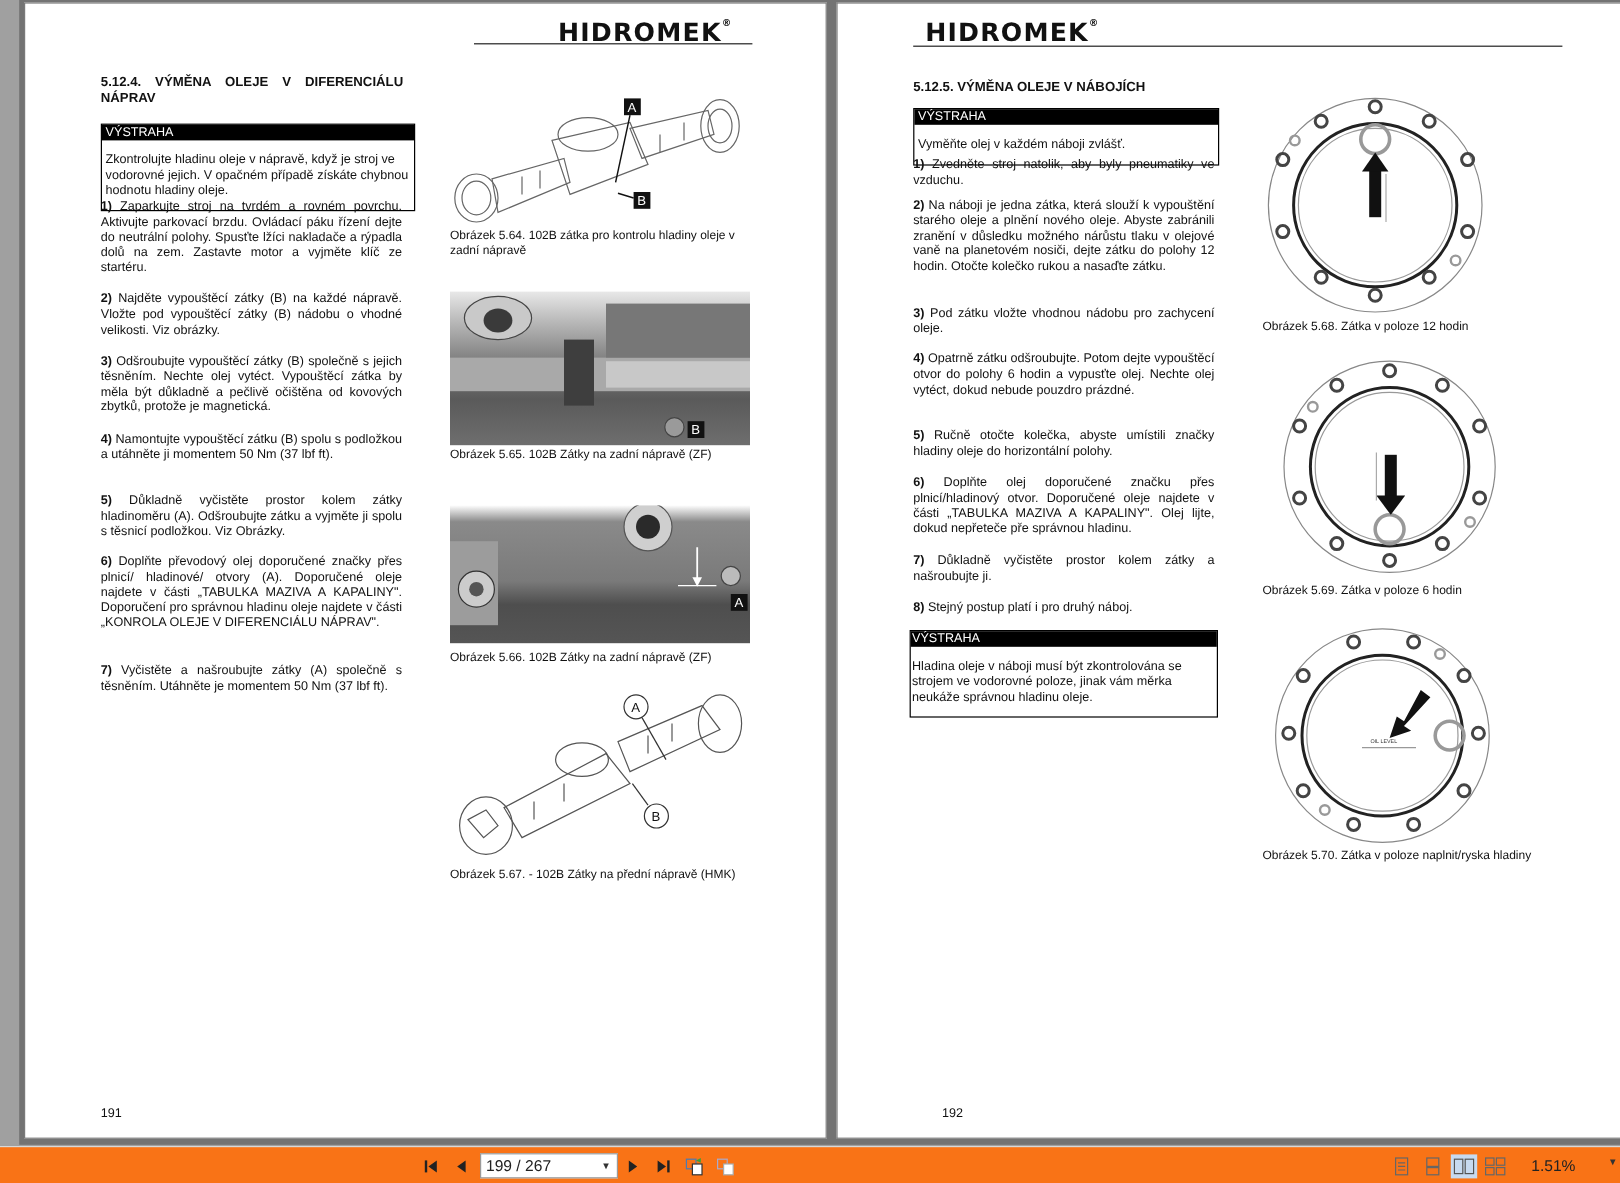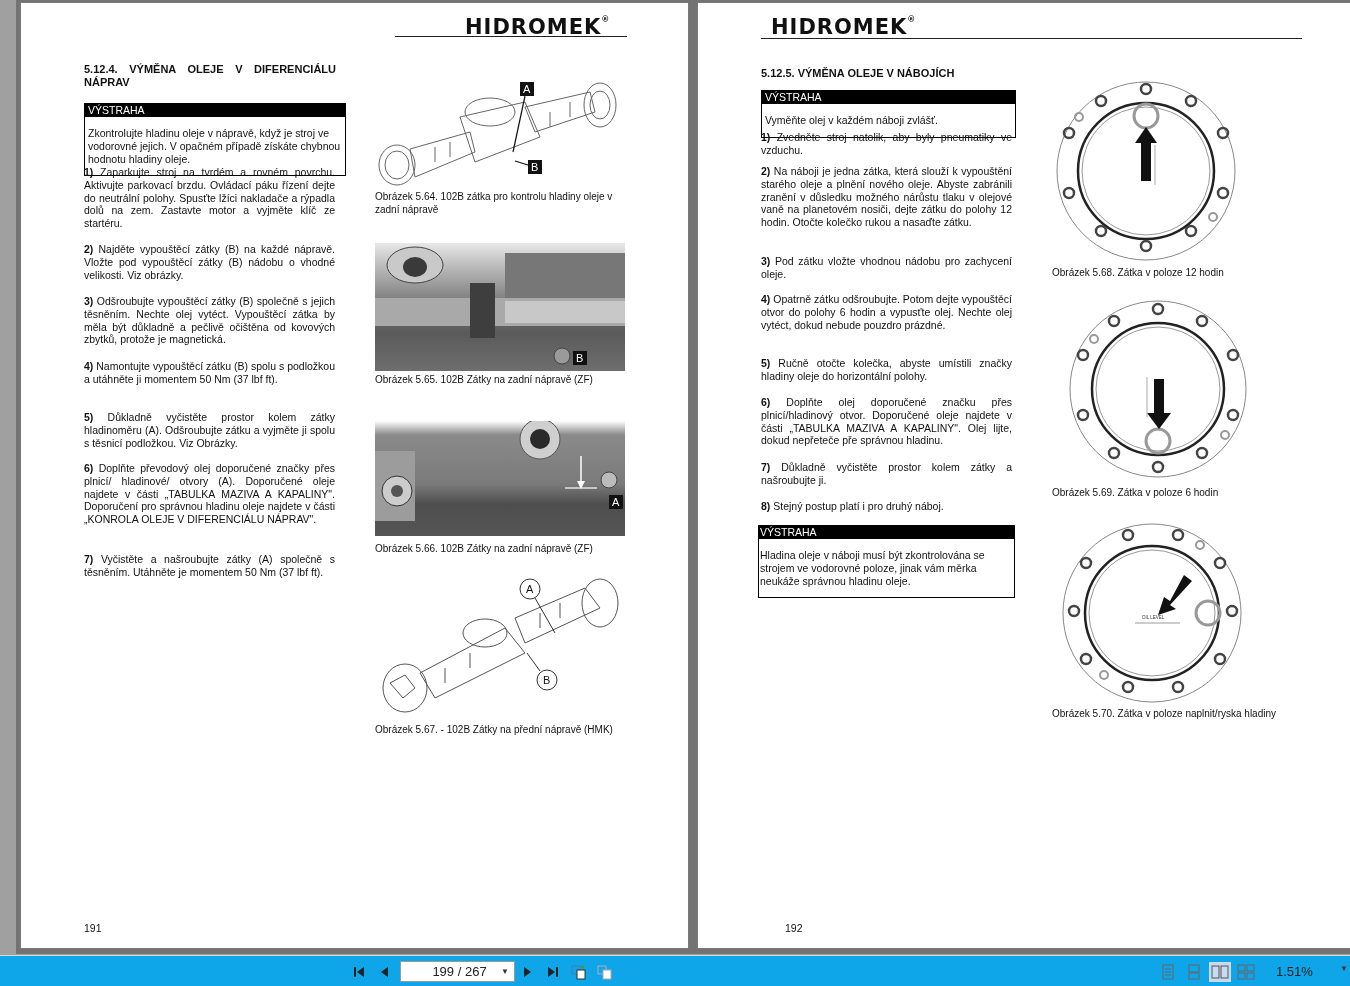--- a/index.html
+++ b/index.html
@@ -13,21 +13,21 @@
   .hline { position: absolute; height: 1px; background: #222; }
   .sec-title { position: absolute; font-weight: bold; font-size: 11px; color: #111; line-height: 13px; text-align: justify; }
   .warn { position: absolute; border: 1px solid #000000; font-size: 10.5px; line-height: 12.8px; }
   .warn .hd { background: #000; color: #fff; padding: 0 3px; font-size: 10.5px; line-height: 13px; }
   .warn .bd { padding: 10px 3px; color: #111; }
   .para { position: absolute; font-size: 10.5px; line-height: 12.8px; color: #111; text-align: justify; }
   .para b { font-weight: bold; }
   .caption { position: absolute; font-size: 10px; line-height: 13px; color: #111; }
   .pagenum { position: absolute; font-size: 10.5px; color: #111; }
   .fig { position: absolute; overflow: hidden; }
-  .toolbar { position: absolute; left: 0; top: 955px; width: 1350px; height: 32px; background: #0ea5e9; border-top: 1px solid #d8d8d8; text-align: center; }
+  .toolbar { position: absolute; left: 0; top: 955px; width: 1350px; height: 32px; background: #f97316; border-top: 1px solid #d8d8d8; }
   .tb-btn { position: absolute; top: 8px; width: 16px; height: 16px; display: flex; align-items: center; justify-content: center; cursor: pointer; }
   .page-input { position: absolute; left: 400px; top: 5px; width: 115px; height: 21px; background: #fff; border: 1px solid #9a9a9a; font-size: 13px; padding-left: 4px; line-height: 19px; color: #222; }
   .page-input .dd { position: absolute; right: 5px; top: 0; font-size: 8px; color: #333; }
   .zoomval { position: absolute; left: 1276px; top: 8px; font-size: 13px; color: #222; }
   .zoom-dd { position: absolute; left: 1340px; top: 8px; font-size: 8px; color: #333; }
   .view-btn { position: absolute; top: 6px; width: 22px; height: 20px; display: flex; align-items: center; justify-content: center; }
   .view-btn.active { background: #c7daf0; }
 </style>
 </head>
 <body>

